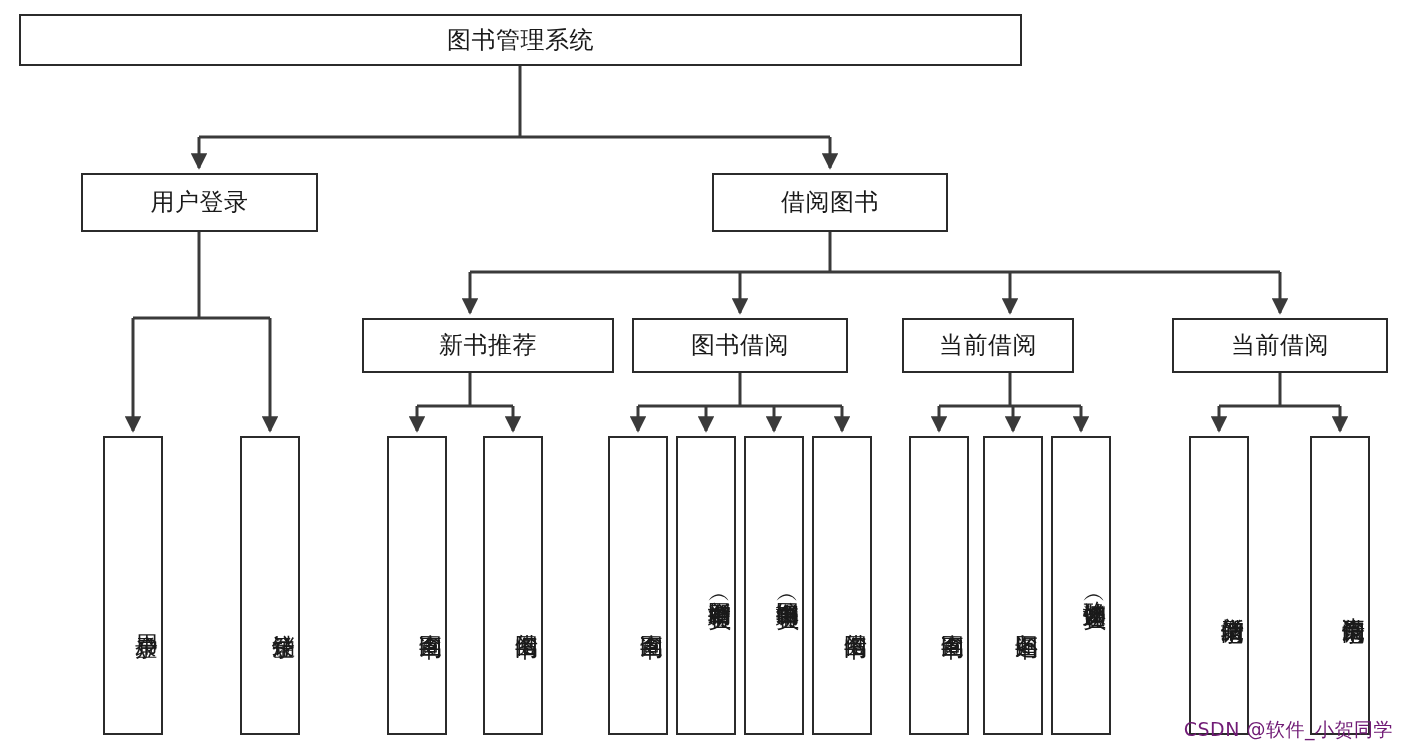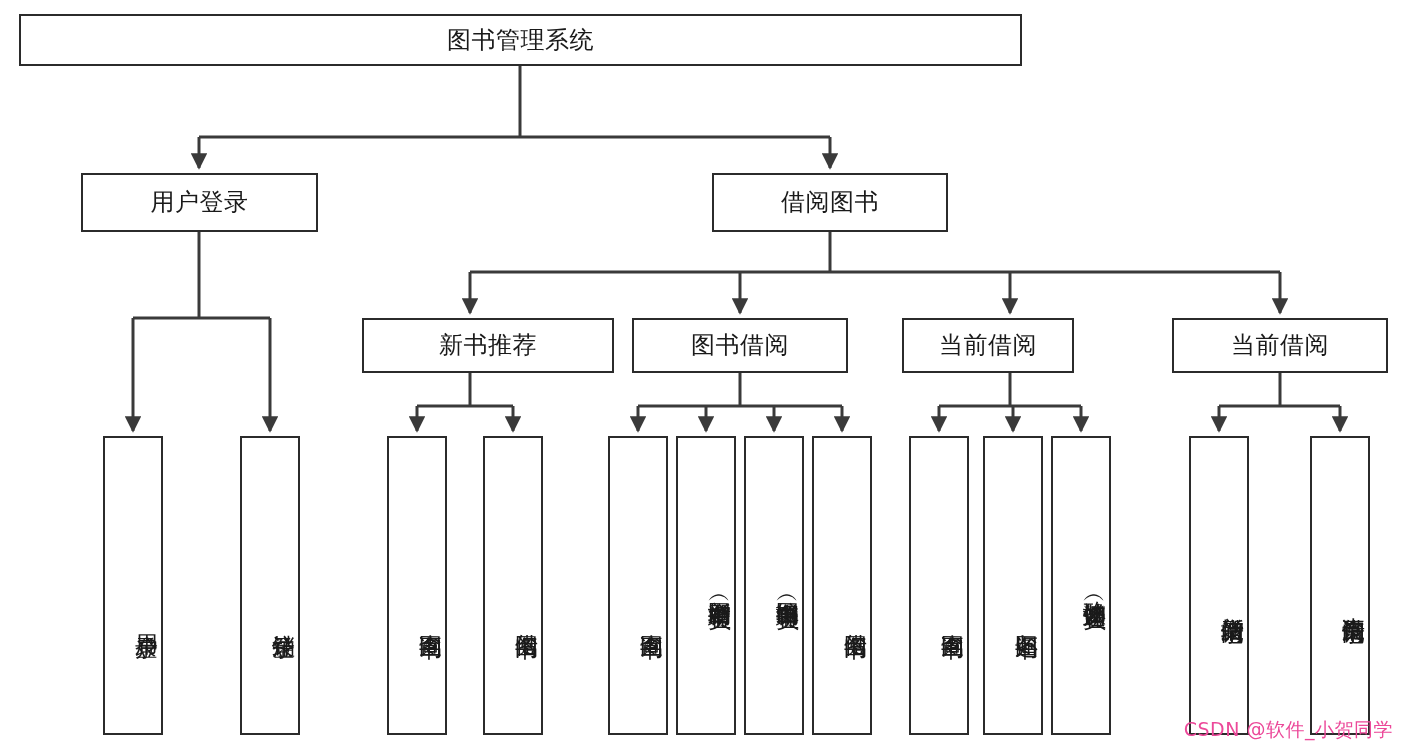--- a/index.html
+++ b/index.html
@@ -54,21 +54,21 @@
     line-height: 1.25;
   }
   .node-v.tall-pad {
     padding-top: 4px;
   }
   #watermark {
     position: absolute;
     right: 12px;
     bottom: 4px;
     font-size: 19px;
-    color: #ec4899;
+    color: #701a75;
     white-space: nowrap;
     letter-spacing: 0.5px;
   }
 </style>
 </head>
 <body>
 
 <div id="diagram-root">
 
   <svg id="edge-layer" viewBox="0 0 1405 747" width="1405" height="747" xmlns="http://www.w3.org/2000/svg">

